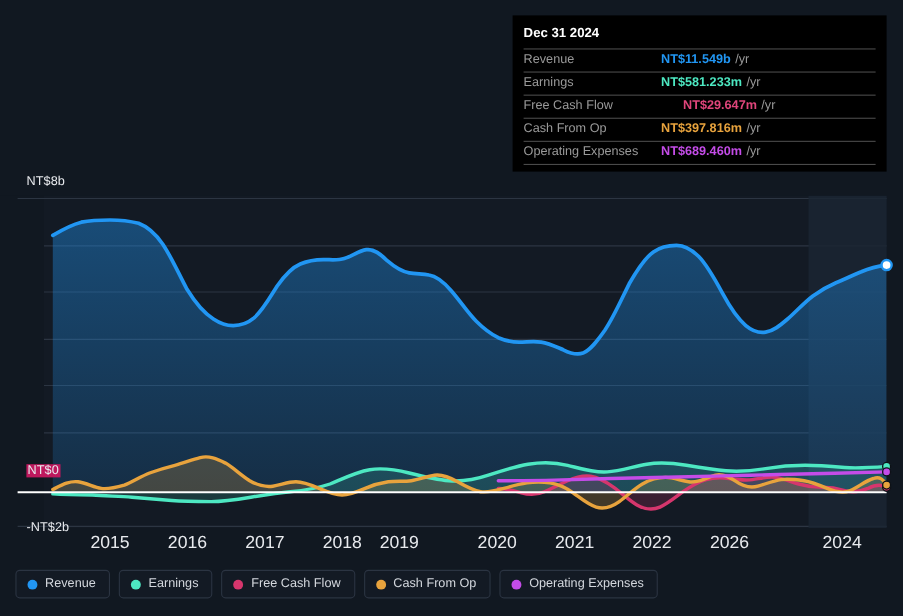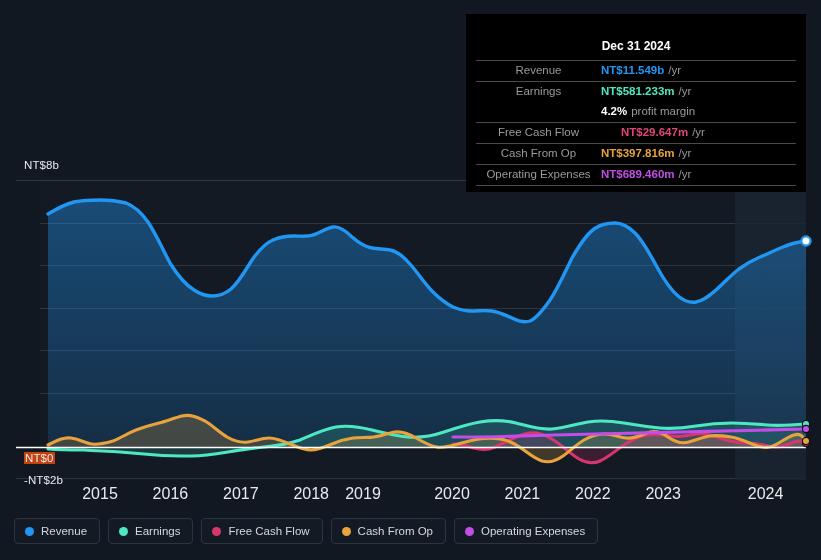--- a/index.html
+++ b/index.html
@@ -34,43 +34,42 @@
   
   .axis-label {
     position: absolute;
     color: #e8eaee;
     font-size: 11.5px;
     white-space: nowrap;
     letter-spacing: .1px;
   }
   .y-label { left: 24px; }
   .y-label.y18 { top: 159px; }
-  .y-label.y0  { top: 452px; background: #c2410c; padding: 0 1px; }
+  .y-label.y0  { top: 422px; background: #be185d; padding: 0 1px; }
   .y-label.ym2 { top: 474px; }
 
   .x-label {
     position: absolute;
     top: 485px;
     color: #e8eaee;
     font-size: 16px;
     transform: translateX(-50%);
     white-space: nowrap;
   }
 
   
   .tooltip-card {
     position: absolute;
     left: 466px;
     top: 14px;
     width: 340px;
     background: #000000;
     box-sizing: border-box;
-    padding: 24px 10px 6px 10px;
+    padding: 8px 10px 6px 10px;
     font-size: 11.5px;
-    text-align: center;
   }
   .tt-title {
     color: #ffffff;
     font-weight: bold;
     font-size: 12px;
     padding: 1px 0 7px 0;
   }
   .tt-row {
     display: flex;
     align-items: baseline;
@@ -314,42 +313,37 @@
 
   <div id="x-axis">
       <div class="x-label" style="left: 100px;">2015</div>
       <div class="x-label" style="left: 170.4px;">2016</div>
       <div class="x-label" style="left: 240.8px;">2017</div>
       <div class="x-label" style="left: 311.2px;">2018</div>
       <div class="x-label" style="left: 363px;">2019</div>
       <div class="x-label" style="left: 452px;">2020</div>
       <div class="x-label" style="left: 522.4px;">2021</div>
       <div class="x-label" style="left: 592.8px; text-align: center;">2022</div>
-      <div class="x-label" style="left: 663.2px;">2023</div>
+      <div class="x-label" style="left: 663.2px;">2026</div>
       <div class="x-label" style="left: 733.6px; margin-left: 32px;">2024</div>
     </div>
 
   <div class="tooltip-card">
     <div class="tt-title">Dec 31 2024</div>
     <div id="tt-rows">
         <div class="tt-row">
           <span class="tt-key">Revenue</span>
           <span class="tt-val" style="color: rgb(33, 150, 243);">NT$11.549b</span>
           <span class="tt-unit">/yr</span>
         </div>
         <div class="tt-row">
           <span class="tt-key">Earnings</span>
           <span class="tt-val" style="color: rgb(77, 232, 194);">NT$581.233m</span>
           <span class="tt-unit">/yr</span>
         </div>
-        <div class="tt-row no-rule">
-          <span class="tt-key"></span>
-          <span class="tt-val" style="color: rgb(255, 255, 255);">4.2%</span>
-          <span class="tt-unit">profit margin</span>
-        </div>
         <div class="tt-row">
           <span class="tt-key">Free Cash Flow</span>
           <span class="tt-val" style="color: rgb(224, 69, 123); margin-left: 20px;">NT$29.647m</span>
           <span class="tt-unit">/yr</span>
         </div>
         <div class="tt-row">
           <span class="tt-key">Cash From Op</span>
           <span class="tt-val" style="color: rgb(232, 163, 61);">NT$397.816m</span>
           <span class="tt-unit">/yr</span>
         </div>

